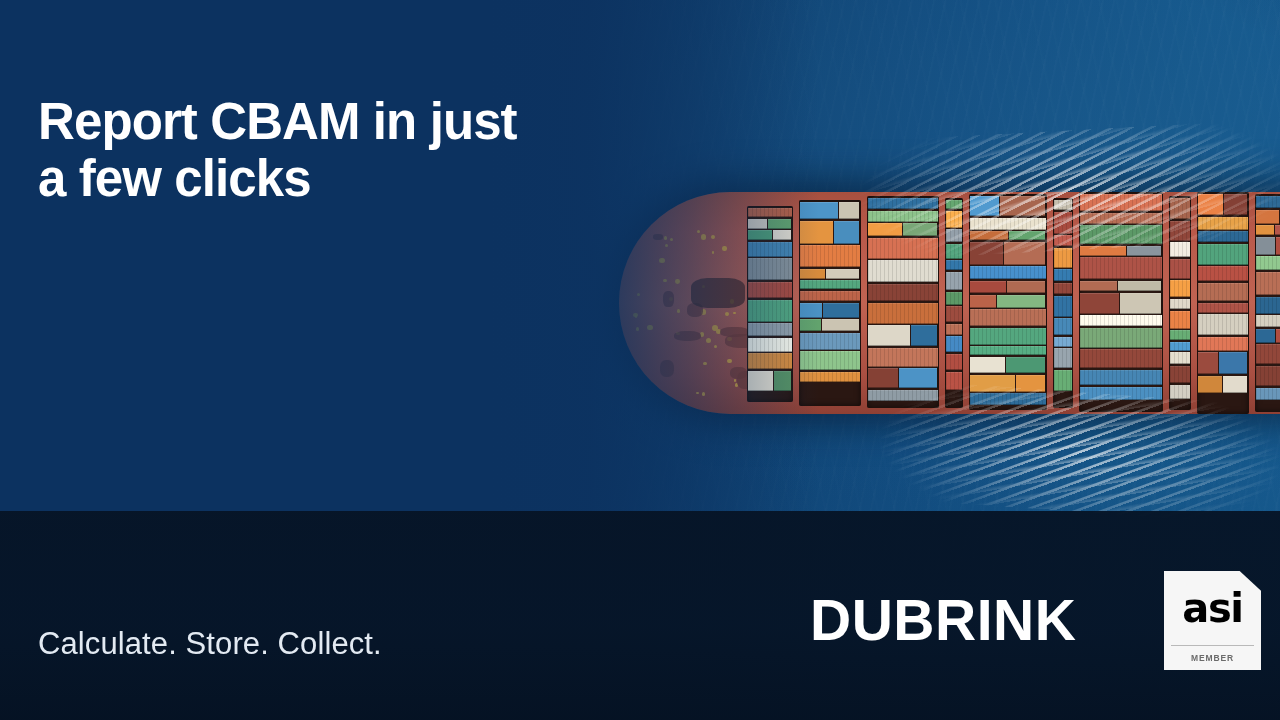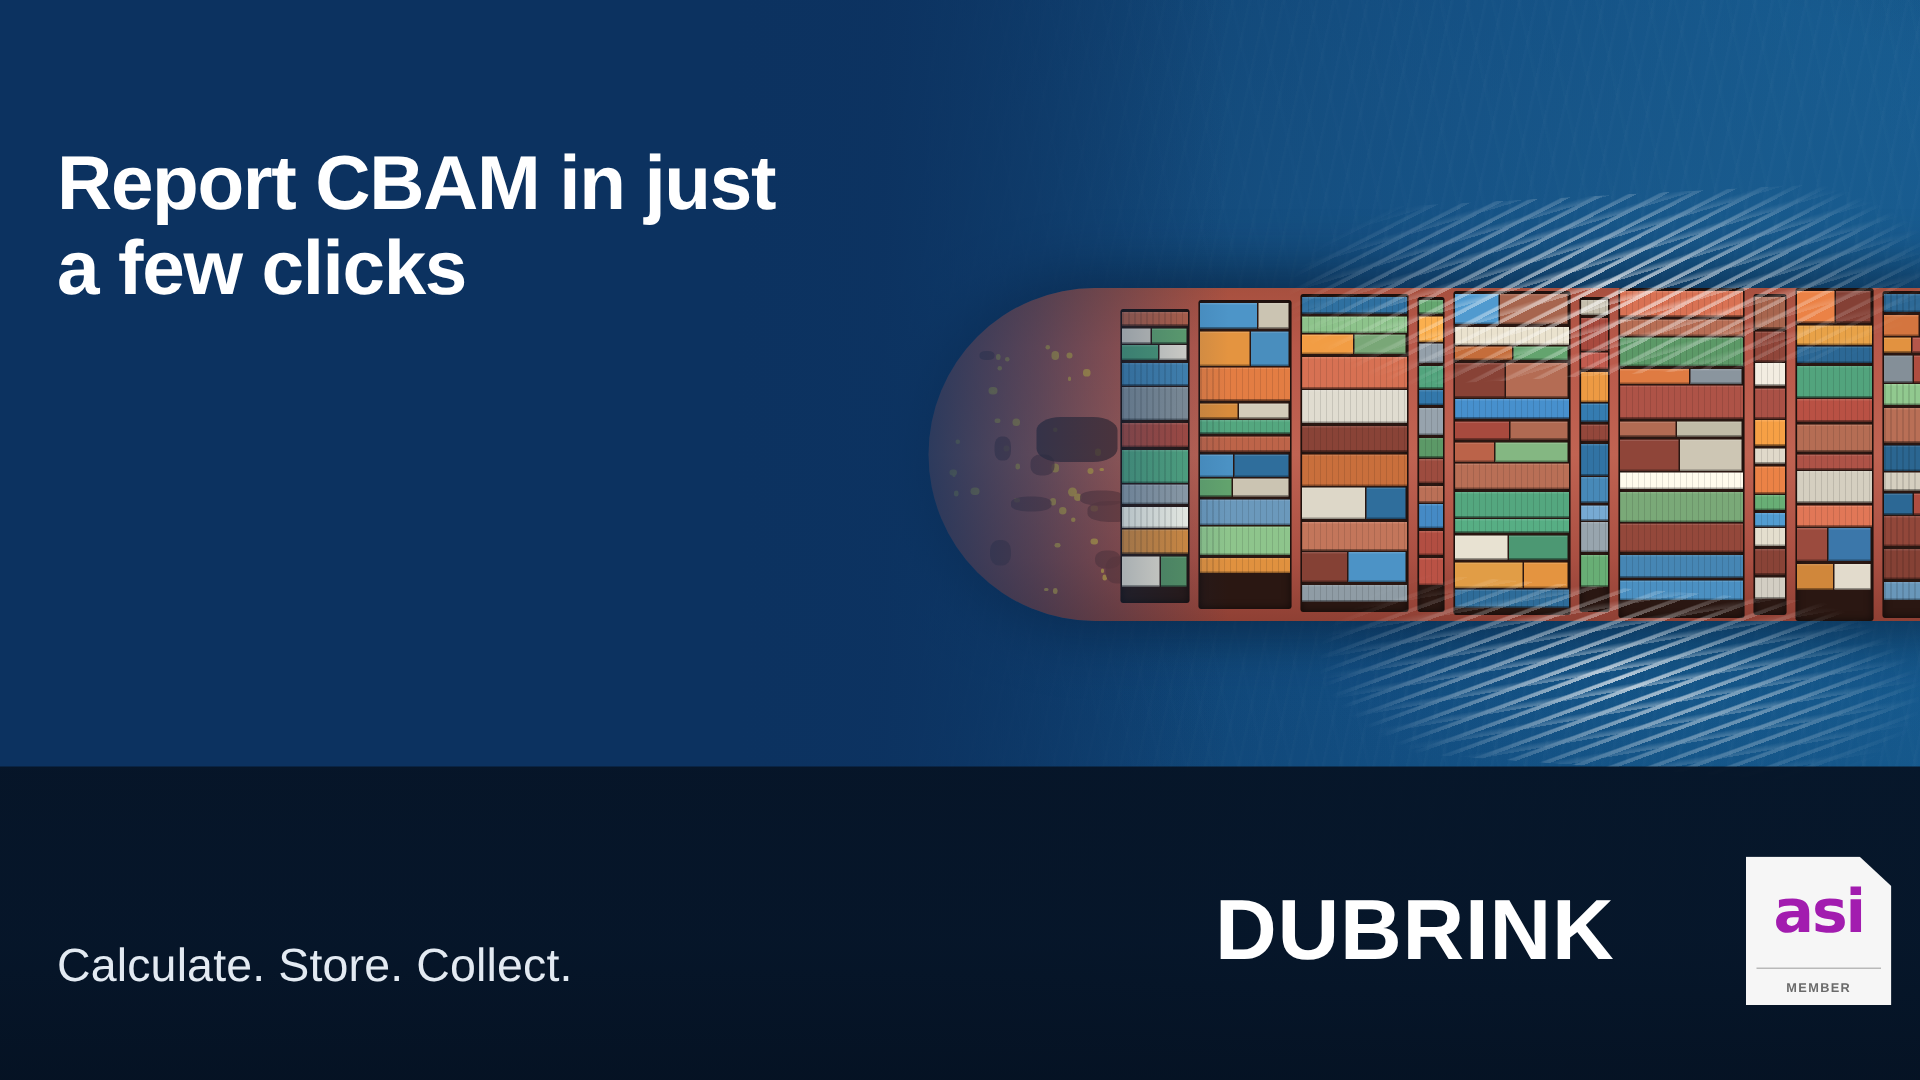--- a/index.html
+++ b/index.html
@@ -98,21 +98,21 @@
   .asi{
     position:absolute;left:1164px;top:571px;width:97px;height:99px;
     background:#f6f6f6;
     clip-path:polygon(0 0, 78% 0, 100% 20%, 100% 100%, 0 100%);
   }
   .asi-main{
     position:absolute;left:0;top:0;right:0;height:74px;
     display:flex;align-items:center;justify-content:center;
   }
   .asi-word{
-    color:#a21caf;font-size:40px;font-weight:700;letter-spacing:-1.4px;
+    color:#000000;font-size:40px;font-weight:700;letter-spacing:-1.4px;
     line-height:1;font-family:"DejaVu Sans",sans-serif;text-align:center;
   }
   .asi-rule{position:absolute;left:7px;right:7px;top:74px;height:1px;background:#b9b9b9;}
   .asi-member{
     position:absolute;left:0;right:0;top:75px;height:24px;
     display:flex;align-items:center;justify-content:center;
     color:#6b6b6b;font-size:8.5px;font-weight:600;letter-spacing:.9px;
   }
 </style>
 </head>

